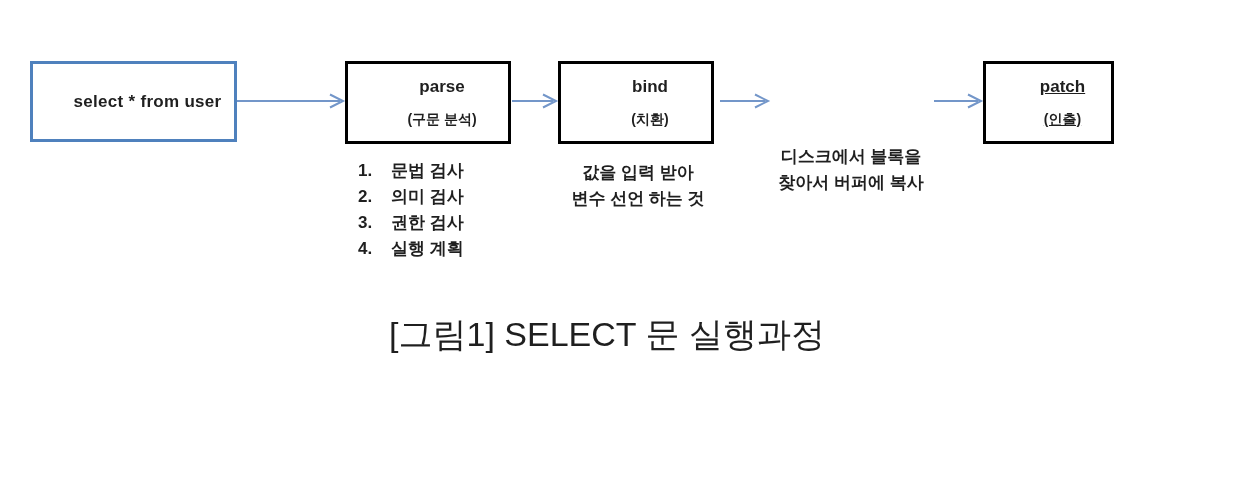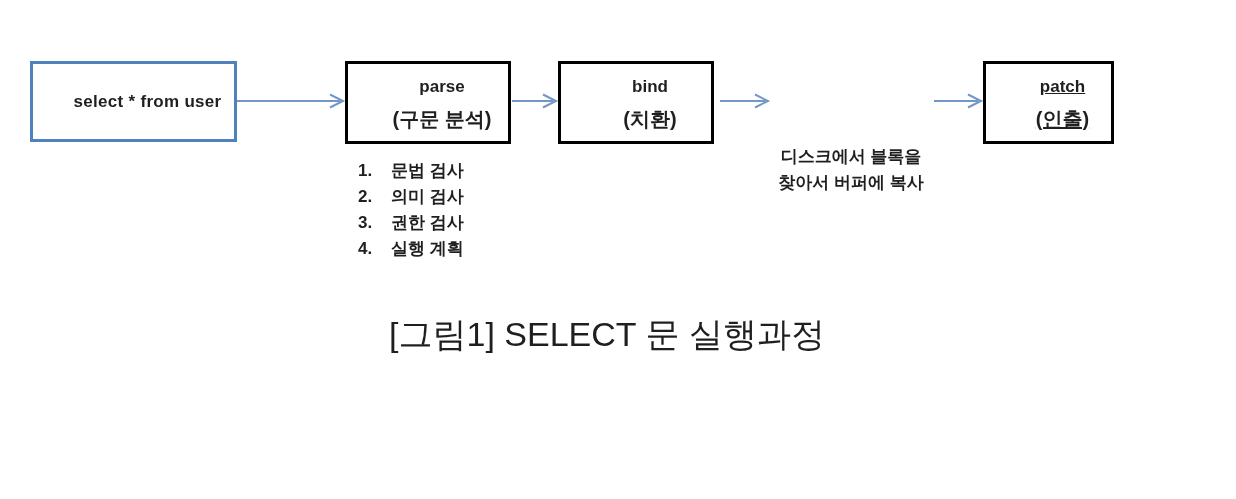--- a/index.html
+++ b/index.html
@@ -21,21 +21,21 @@
     left:30px; top:61px; width:207px; height:81px;
     border:3px solid var(--source-border, #4F81BD);
     font-size:17px; font-weight:bold; letter-spacing:0.3px;
   }
   .step-box { top:61px; height:83px; border:3px solid var(--box-border, #000000);gap:12px; }
   #box-parse   { left:345px;  width:166px; }
   #box-bind    { left:558px;  width:156px; }
   #box-execute { left:770px;  width:163px; }
   #box-patch   { left:983px;  width:131px;text-decoration:underline; }
   .step-title    { font-size:17px; font-weight:bold; line-height:21px; }
-  .step-subtitle { font-size:20px; font-weight:bold; line-height:21px; }
+  .step-subtitle { font-size:14px; font-weight:bold; line-height:21px; }
 
   .notes { position:absolute; font-size:17px; font-weight:bold; line-height:26px; }
   .notes-parse   { left:358px; top:158px; }
   .note-row  { display:flex; }
   .note-num  { width:22px; margin-right:11px; }
   .notes-center  { text-align:center; }
   .notes-bind    { left:550px; top:160px; width:176px; }
   .notes-execute { left:755px; top:144px; width:192px; }
   .notes-patch   { left:967px; top:160px; width:192px; }
 
@@ -100,20 +100,24 @@
     <div class="note-row">
       <span class="note-num">3.</span>
       <span>권한 검사</span>
     </div>
     <div class="note-row">
       <span class="note-num">4.</span>
       <span>실행 계획</span>
     </div>
   </div>
 
+  <div class="notes notes-center notes-bind">
+    <div>값을 입력 받아</div>
+    <div>변수 선언 하는 것</div>
+  </div>
 
   <div class="notes notes-center notes-execute">
     <div>디스크에서 블록을</div>
     <div>찾아서 버퍼에 복사</div>
   </div>
 
 
   <div class="caption">[그림1] SELECT 문 실행과정</div>
 
 </div>

